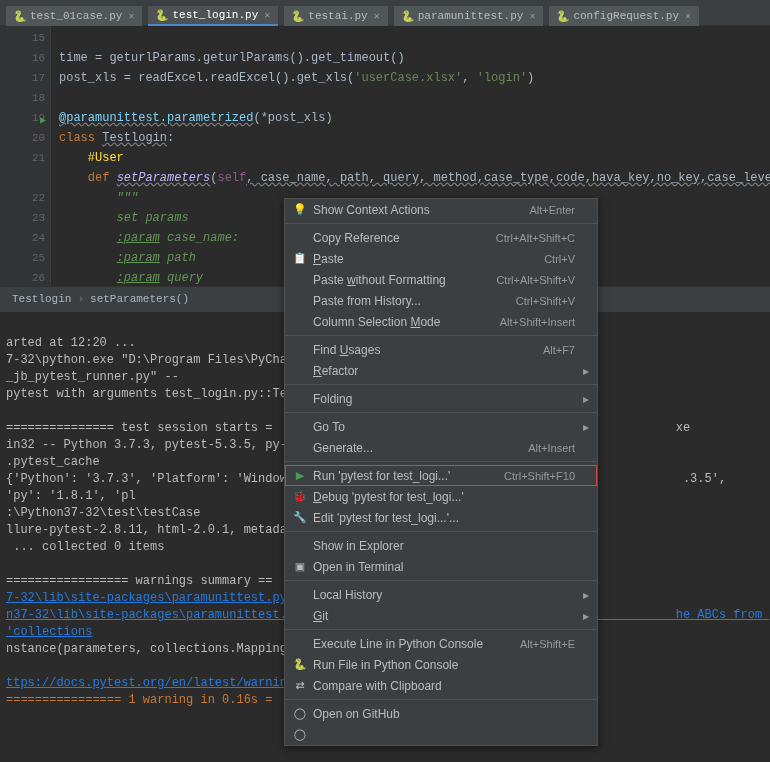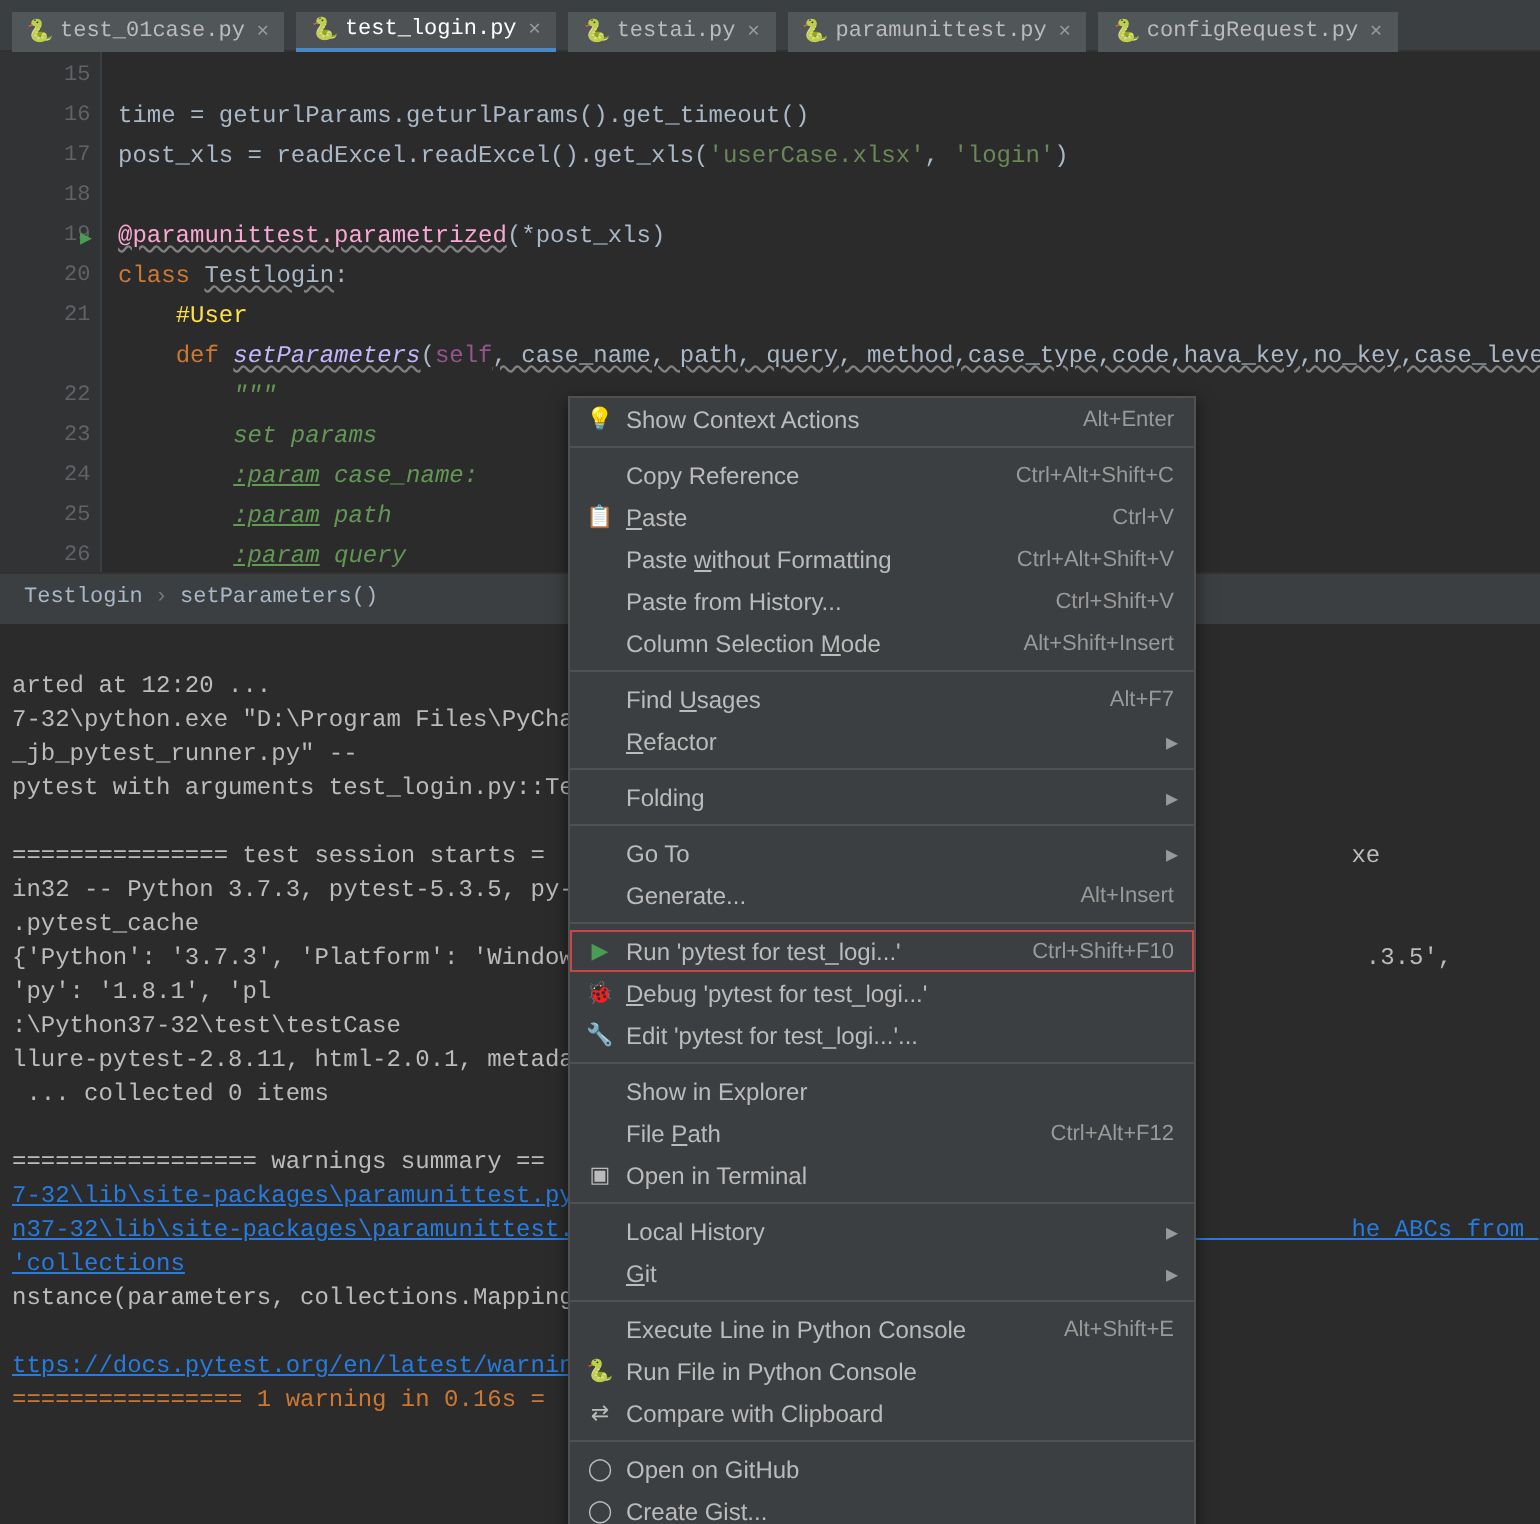--- a/index.html
+++ b/index.html
@@ -14,38 +14,38 @@
 
 .editor-area { display: flex; background: #2b2b2b; height: 260px; position: relative; }
 .gutter { width: 50px; background: #313335; text-align: center; padding-right: 18px; color: #606366; font-size: 11px; line-height: 20px; padding-top: 2px; border-right: 1px solid #3c3f41; padding-left: 32px; }
 .gutter .ln { height: 20px; position: relative; }
 .run-marker { position: absolute; right: -14px; top: 3px; color: #499c54; font-size: 10px; }
 .code { flex: 1; font-size: 12px; line-height: 20px; padding-top: 2px; padding-left: 8px; white-space: pre; overflow: hidden; }
 .kw { color: #cc7832; }
 .def { color: #c4b5fd; font-style: italic; }
 .str { color: #6a8759; }
 .self { color: #94558d; }
-.deco { color: #f9a8d4; }
+.deco { color: #7dd3fc; }
 .cls { color: #a9b7c6; text-decoration: underline wavy #808080; }
 .docstr { color: #629755; font-style: italic; }
 .comment { color: #fde047; }
 .underl { text-decoration: underline wavy #808080; }
 
 .breadcrumb { background: #3c3f41; padding: 4px 12px; color: #a9b7c6; font-size: 11px; border-top: 1px solid #323232; height: 24px; display: flex; align-items: center; }
 .breadcrumb .sep { margin: 0 6px; color: #787878; }
 
 .output { flex: 1; background: #2b2b2b; color: #bbb; font-size: 12px; line-height: 17px; padding: 6px; white-space: pre-wrap; overflow: hidden; border-top: 2px solid #3c3f41; }
 .output .link { color: #287bde; text-decoration: underline; }
 .output .warn { color: #cc7832; }
 
 .context-menu { position: absolute; left: 284px; top: 198px; width: 314px; background: #3c3f41; border: 1px solid #515151; box-shadow: 0 2px 8px rgba(0,0,0,0.5); z-index: 100; font-family: "Segoe UI", sans-serif; font-size: 12px; color: #bbb; }
 .menu-item { display: flex; align-items: center; height: 21px; padding: 0 6px; cursor: pointer; position: relative; }
 .menu-icon { width: 18px; display: inline-flex; align-items: center; justify-content: center; font-size: 11px; }
 .menu-label { flex: 1; padding-left: 4px; }
-.menu-shortcut { color: #999; font-size: 11px; margin-right: 4px; }
+.menu-shortcut { color: #999; font-size: 11px; margin-right: 16px; }
 .menu-sub { color: #999; margin-right: 2px; }
 .menu-sep { height: 1px; background: #515151; margin: 3px 0; }
 .menu-item.highlighted { outline: 1px solid #cc4444; outline-offset: -1px; }
 .underline { text-decoration: underline; }
 
 </style>
 </head>
 <body>
 
 <div class="window">
@@ -211,25 +211,20 @@
   <div class="menu-item">
       <span class="menu-icon">🔧</span>
       <span class="menu-label">Edit 'pytest for test_logi...'...</span>
     </div>
   <div class="menu-sep"></div>
   <div class="menu-item">
       <span class="menu-icon"></span>
       <span class="menu-label">Show in Explorer</span>
     </div>
   <div class="menu-item">
-      <span class="menu-icon"></span>
-      <span class="menu-label">File <span class="underline">P</span>ath</span>
-      <span class="menu-shortcut">Ctrl+Alt+F12</span>
-    </div>
-  <div class="menu-item">
       <span class="menu-icon">▣</span>
       <span class="menu-label">Open in Terminal</span>
     </div>
   <div class="menu-sep"></div>
   <div class="menu-item">
       <span class="menu-icon"></span>
       <span class="menu-label">Local History</span>
       <span class="menu-sub">▸</span>
     </div>
   <div class="menu-item">
@@ -251,15 +246,14 @@
       <span class="menu-icon">⇄</span>
       <span class="menu-label">Compare with Clipboard</span>
     </div>
   <div class="menu-sep"></div>
   <div class="menu-item">
       <span class="menu-icon">◯</span>
       <span class="menu-label">Open on GitHub</span>
     </div>
   <div class="menu-item">
       <span class="menu-icon">◯</span>
-      <span class="menu-label">Create Gist...</span>
     </div>
 </div>
 
 </body></html>

